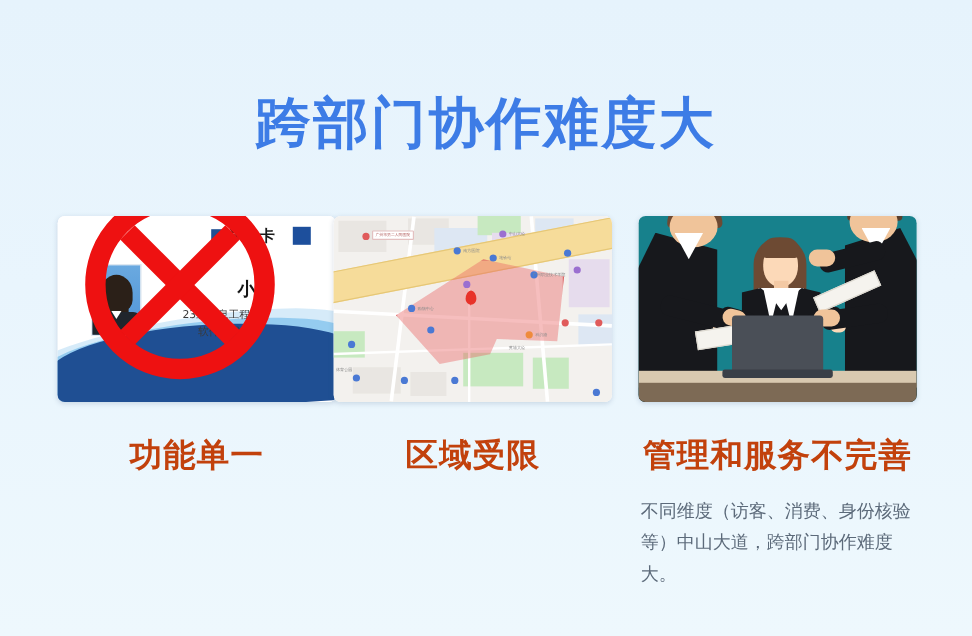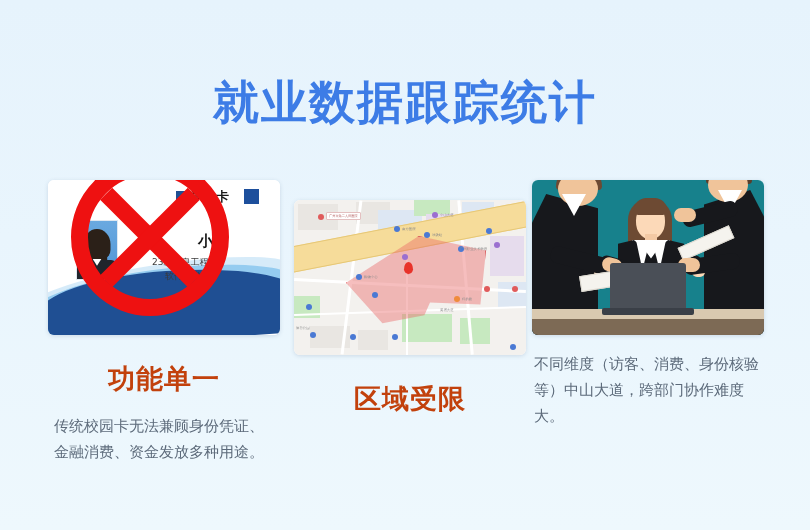--- a/index.html
+++ b/index.html
@@ -20,21 +20,21 @@
     font-family:"DejaVu Sans","Liberation Sans",sans-serif;
     white-space:nowrap;
   }
 
   
   .columns{
     position:absolute; top:180px; left:0; width:810px; height:330px;
   }
   .column{ position:absolute; top:0; }
   .col-0{ left:48px;  width:232px; }
-  .col-1{ left:294px; width:232px;margin-top:20px; }
+  .col-1{ left:278px; width:232px; }
   .col-2{ left:532px; width:232px; }
 
   .thumb{
     position:relative;
     width:232px; height:155px;
     border-radius:6px;
     overflow:hidden;
     background:#fff;
     box-shadow:0 1px 4px rgba(60,90,130,.18);
   }
@@ -234,21 +234,21 @@
              clip-path:polygon(0 0,100% 0,50% 100%); }
   .p2-armA { position:absolute; left:150px; top:26px; width:56px; height:16px; background:#17181c; transform:rotate(-14deg); border-radius:7px; }
   .p2-handA{ position:absolute; left:142px; top:28px; width:22px; height:14px; background:#f0c49a; border-radius:7px; }
   .p2-armB { position:absolute; left:152px; top:76px; width:56px; height:16px; background:#17181c; transform:rotate(-8deg); border-radius:7px; }
   .p2-handB{ position:absolute; left:146px; top:78px; width:22px; height:14px; background:#f0c49a; border-radius:7px; }
   .p2-paper{ position:absolute; left:146px; top:56px; width:56px; height:14px; background:#f5f3ee; transform:rotate(-24deg); border:1px solid #dcd8cf; }
 </style>
 </head>
 <body>
 
-<div class="page-title">就业数据跟踪统计</div>
+<div class="page-title">跨部门协作难度大</div>
 
 <div class="columns">
 
   <div class="column col-0">
     <div class="thumb">
       <div class="idcard">
         <div class="wave-c"></div>
         <div class="wave-b"></div>
         <div class="wave-a"></div>
 
@@ -268,21 +268,20 @@
         <div class="meta1">23级信息工程系</div>
         <div class="meta2">软件技术2班</div>
 
         <div class="ban">
           <div class="slash1"></div>
           <div class="slash2"></div>
         </div>
       </div>
     </div>
     <div class="card-heading">功能单一</div>
-    <div class="card-body">传统校园卡无法兼顾身份凭证、金融消费、资金发放多种用途。</div>
   </div>
 
   <div class="column col-1">
     <div class="thumb">
       <div class="map">
         <div class="blk" style="left:4px;  top:4px;   width:40px; height:26px;"></div>
         <div class="blk" style="left:62px; top:2px;   width:34px; height:22px;"></div>
         <div class="blkb" style="left:84px; top:10px;  width:44px; height:30px;"></div>
         <div class="park" style="left:120px;top:0px;   width:36px; height:16px;"></div>
         <div class="blkp" style="left:132px;top:14px;  width:28px; height:18px;"></div>
@@ -373,16 +372,17 @@
         <div class="p2-paper"></div>
         <div class="p2-armB"></div>
         <div class="p2-handB"></div>
 
         <div class="desk"></div>
         <div class="laptop-screen"></div>
         <div class="laptop-base"></div>
         <div class="floor"></div>
       </div>
     </div>
+    <div class="card-heading">管理和服务不完善</div>
     <div class="card-body">不同维度（访客、消费、身份核验等）中山大道，跨部门协作难度大。</div>
   </div>
 
 </div>
 
 </body></html>

